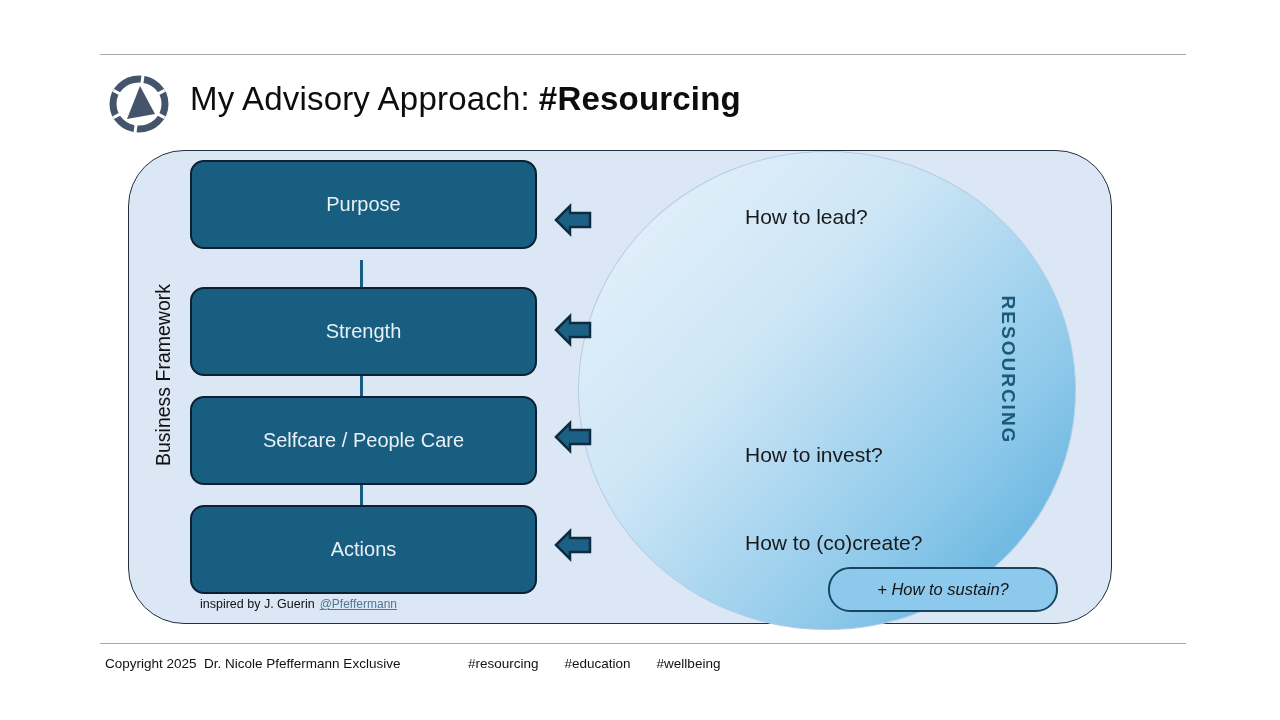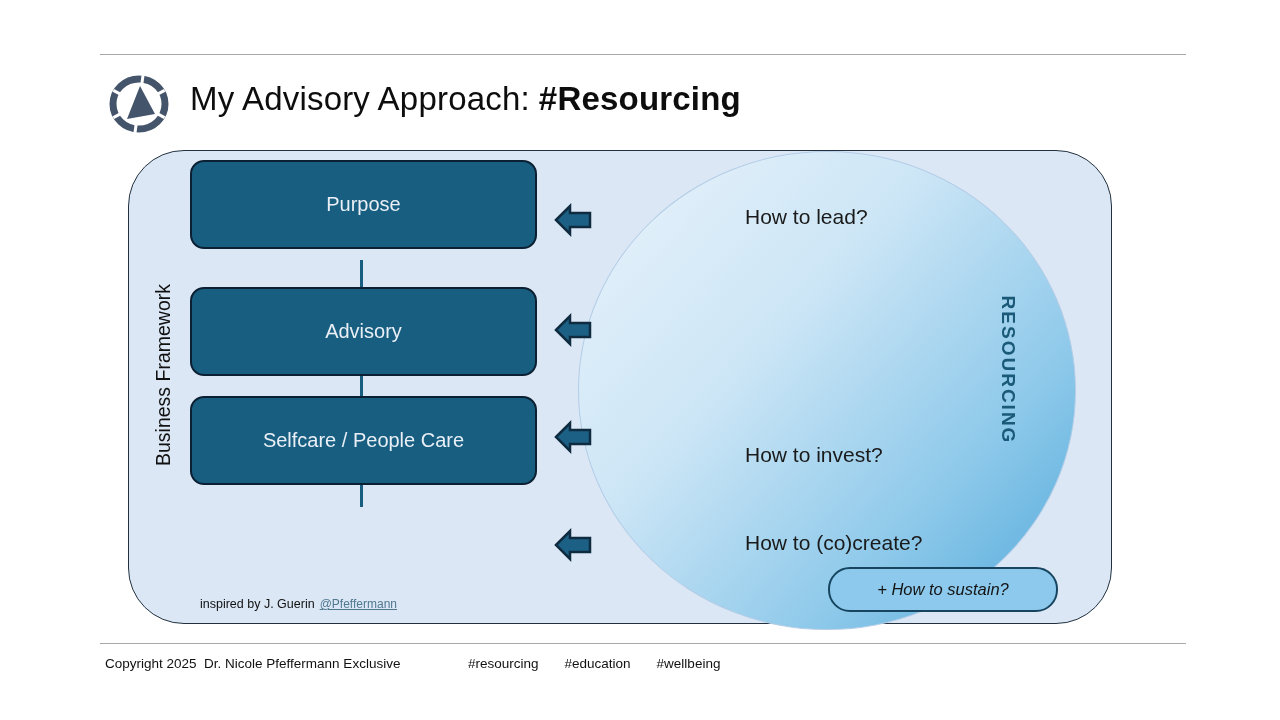--- a/index.html
+++ b/index.html
@@ -76,22 +76,23 @@
 
   <div class="v-label">Business Framework</div>
 
   <div class="circle"></div>
 
   <div class="connector" style="top:260px;height:29px;"></div>
   <div class="connector" style="top:370px;height:28px;"></div>
   <div class="connector" style="top:479px;height:28px;"></div>
 
   <div class="fbox" style="top:160px;">Purpose</div>
-  <div class="fbox" style="top:287px;">Advisory</div>
+  <div class="fbox" style="top:287px;">Strength</div>
   <div class="fbox" style="top:396px;">Selfcare / People Care</div>
+  <div class="fbox" style="top:505px;">Actions</div>
 
   <svg class="arrow" style="top:200px;" viewBox="0 0 40 40">
     <polygon points="3,20 17,6 17,13 37,13 37,27 17,27 17,34" fill="#1d6086" stroke="#0e2b40" stroke-width="2.5" stroke-linejoin="miter"></polygon>
   </svg>
   <svg class="arrow" style="top:310px;" viewBox="0 0 40 40">
     <polygon points="3,20 17,6 17,13 37,13 37,27 17,27 17,34" fill="#1d6086" stroke="#0e2b40" stroke-width="2.5" stroke-linejoin="miter"></polygon>
   </svg>
   <svg class="arrow" style="top:417px;" viewBox="0 0 40 40">
     <polygon points="3,20 17,6 17,13 37,13 37,27 17,27 17,34" fill="#1d6086" stroke="#0e2b40" stroke-width="2.5" stroke-linejoin="miter"></polygon>
   </svg>

